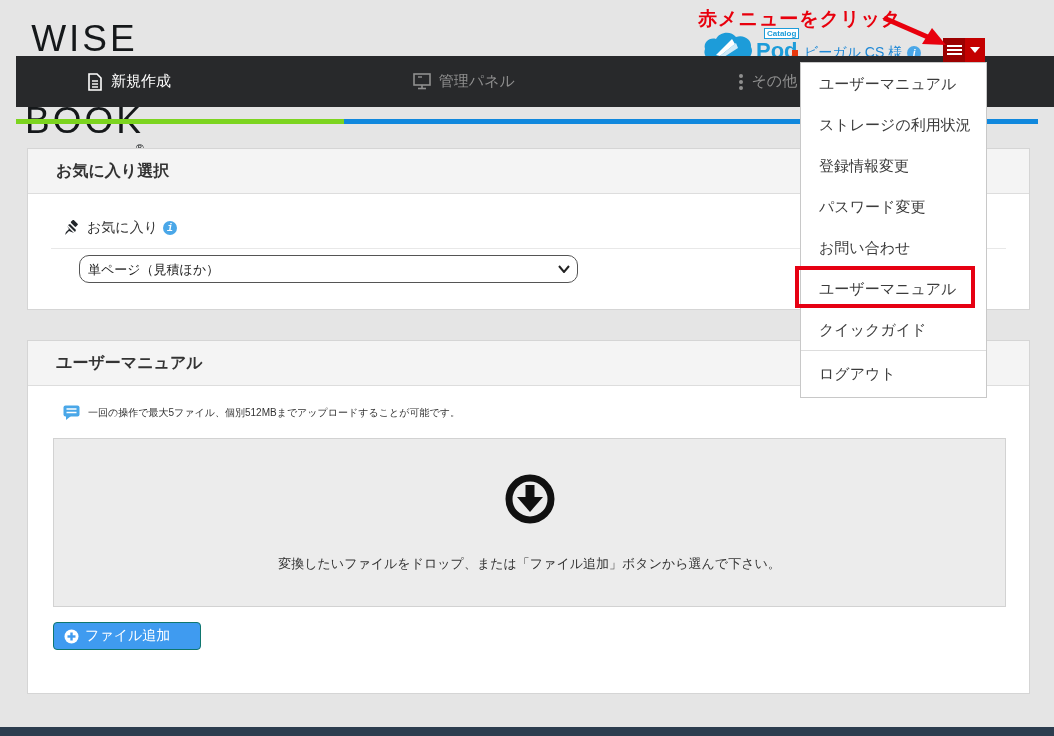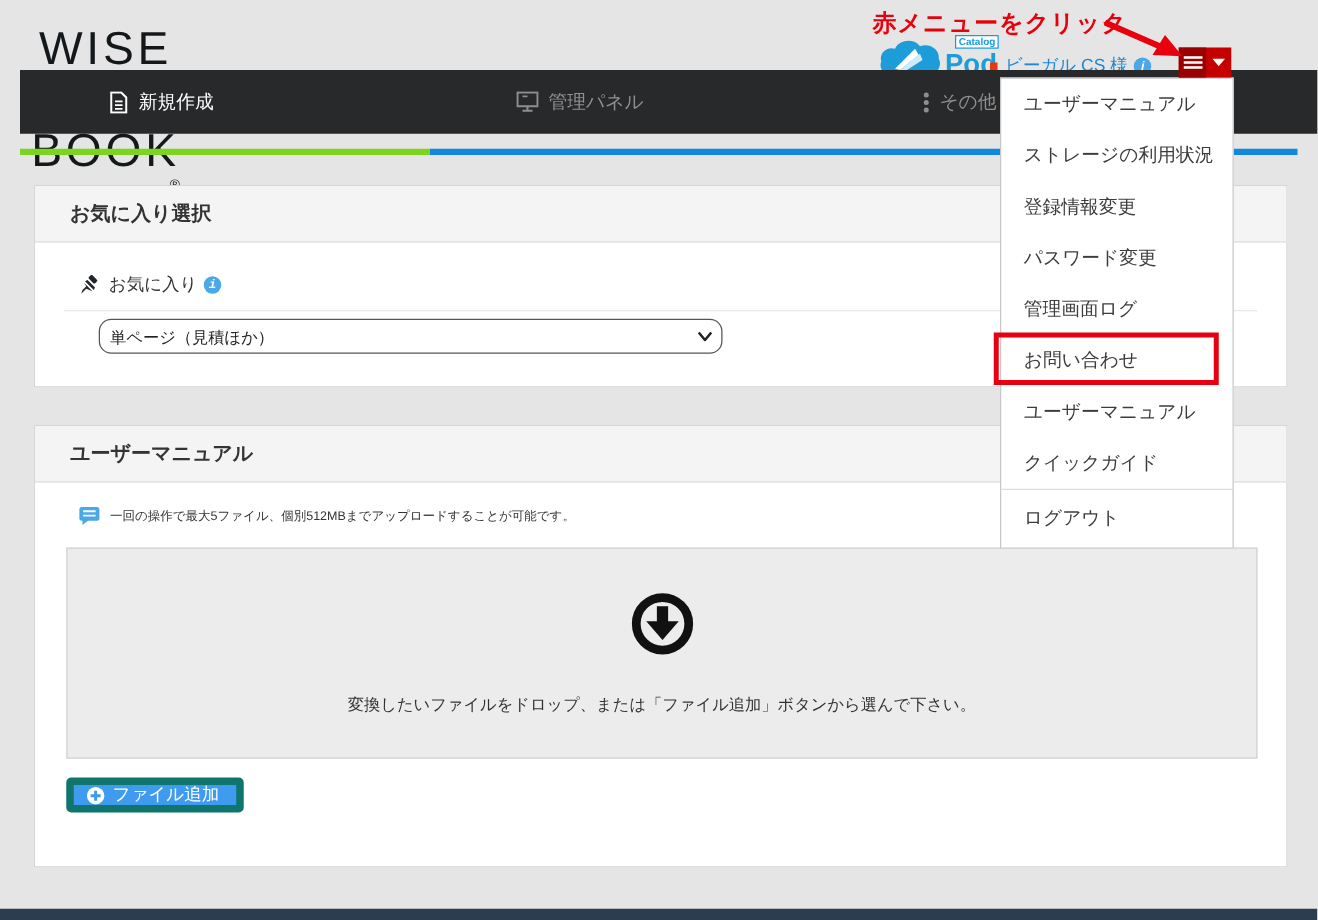--- a/index.html
+++ b/index.html
@@ -55,21 +55,21 @@
 
   .fav-label-row{position:absolute;left:35px;top:70px;display:flex;align-items:center;font-size:14px;color:#333;font-family:Liberation Mono, monospace;}
   .fav-sep{position:absolute;left:23px;top:99px;width:955px;border-top:1px solid #e8e8e8;}
   .fav-select-wrap{position:absolute;left:51px;top:106px;width:499px;height:28px;}
   .fav-select{width:100%;height:100%;border:1px solid #555;border-radius:10px;background:#fff;font-size:13px;color:#222;padding:0 24px 0 8px;-webkit-appearance:none;appearance:none;font-family:inherit;}
   .sel-caret{position:absolute;right:8px;top:10px;pointer-events:none;}
 
   .note-row{position:absolute;left:35px;top:64px;display:flex;align-items:center;font-size:10px;color:#333;}
   .dropzone{position:absolute;left:25px;top:97px;width:951px;height:167px;background:#ececec;border:1px solid #d2d2d2;display:flex;flex-direction:column;align-items:center;justify-content:center;}
   .dz-text{font-size:13px;color:#333;margin-top:30px;}
-  .add-btn{position:absolute;left:25px;top:281px;height:28px;padding:0 14px 0 10px;background:#3f9bf0;border:6px solid #0f766e;border-radius:4px;color:#fff;font-size:14px;display:inline-flex;align-items:center;gap:6px;cursor:pointer;font-family:inherit;}
+  .add-btn{position:absolute;left:25px;top:281px;height:28px;padding:0 30px 0 10px;background:#3f9bf0;border:1px solid #0f766e;border-radius:4px;color:#fff;font-size:14px;display:inline-flex;align-items:center;gap:6px;cursor:pointer;font-family:inherit;}
 
   .footer-bar{position:absolute;left:0;top:727px;width:1054px;height:9px;background:#2c3d4f;}
   .icon{display:inline-flex;align-items:center;justify-content:center;}
 </style>
 </head>
 <body>
 
 <div class="stage">
 
   <div class="logo">
@@ -156,21 +156,20 @@
   <div class="underline">
     <div class="green"></div>
     <div class="blue"></div>
   </div>
 
   <div class="dropdown">
     <div class="dd-item">ユーザーマニュアル</div>
     <div class="dd-item">ストレージの利用状況</div>
     <div class="dd-item">登録情報変更</div>
     <div class="dd-item">パスワード変更</div>
-    <div class="dd-item">管理画面ログ</div>
     <div class="dd-item">お問い合わせ</div>
     <div class="dd-item">ユーザーマニュアル</div>
     <div class="dd-item">クイックガイド</div>
     <div class="dd-sep"></div>
     <div class="dd-item last">ログアウト</div>
   </div>
   <div class="highlight-box"></div>
 
   <div class="panel favorites">
     <div class="panel-head">お気に入り選択</div>

